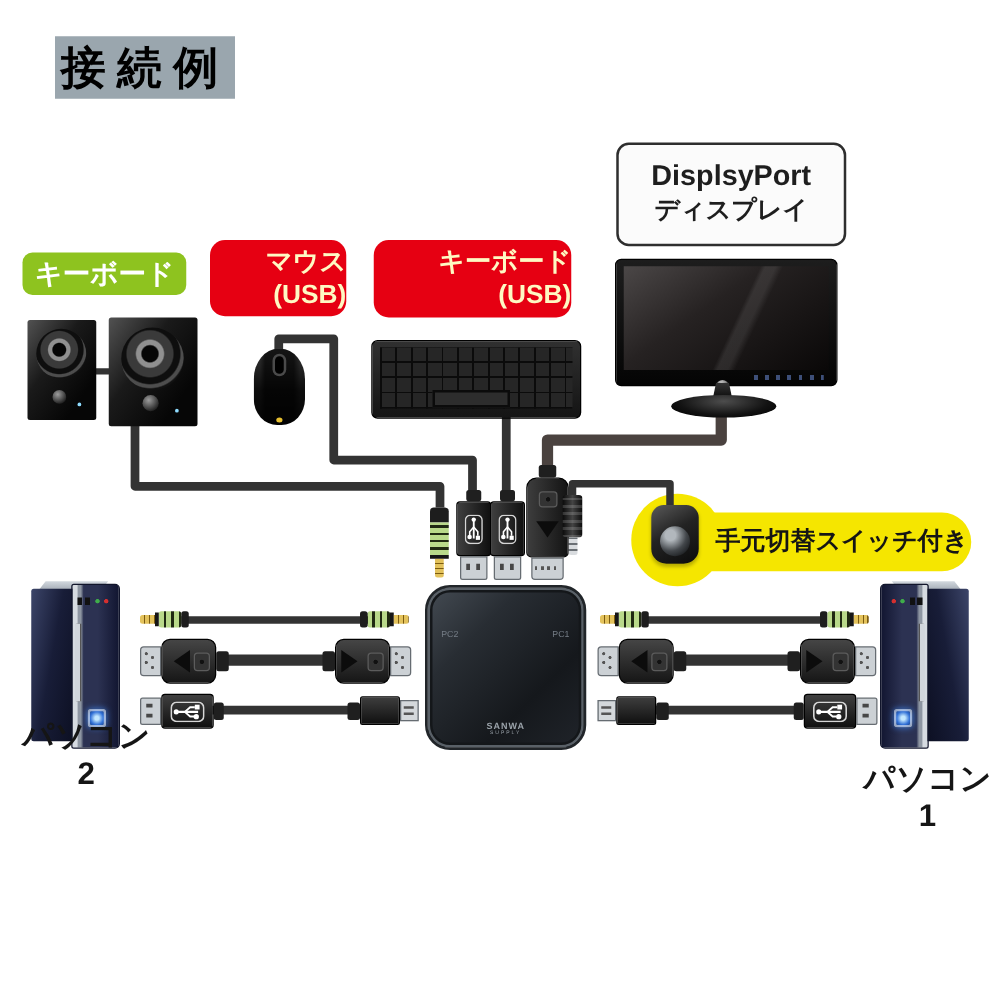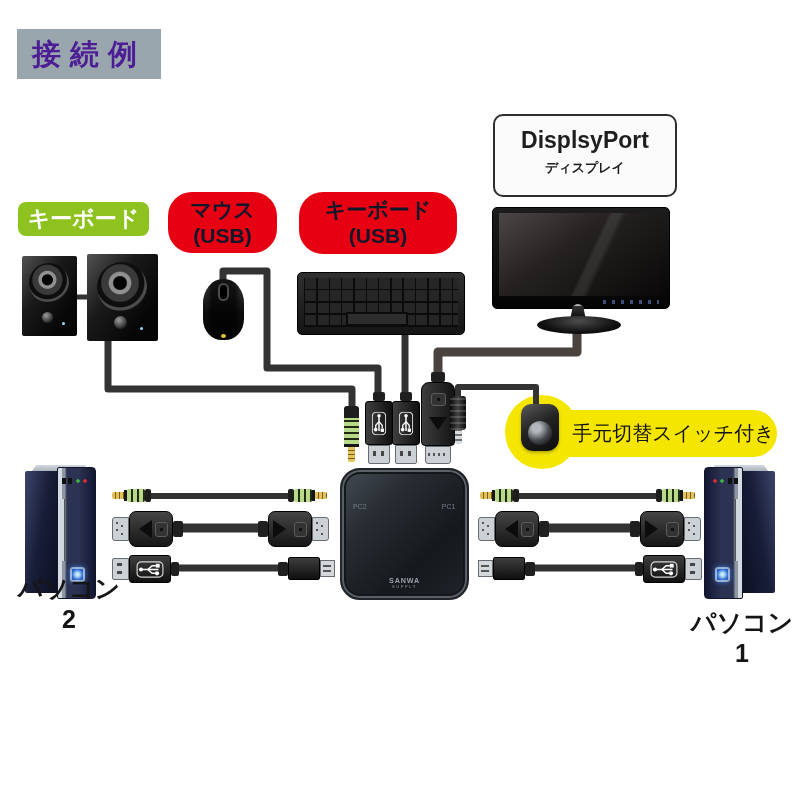--- a/index.html
+++ b/index.html
@@ -1,37 +1,37 @@
 <!DOCTYPE html>
 <html><head>
 <meta charset="utf-8">
 <style>
   html,body{margin:0;padding:0;background:#fff;}
   .canvas{position:relative;width:800px;height:800px;background:#fff;overflow:hidden;
           font-family:"Liberation Sans","DejaVu Sans",sans-serif;}
   .abs{position:absolute;}
   svg.cables{position:absolute;left:0;top:0;z-index:2}
   
-  .badge-gray{left:17px;top:29px;width:144px;height:50px;background:#9aa6ae;color:#4c1d95;
-    font-size:29px;font-weight:bold;text-align:center;line-height:50px;letter-spacing:9px;z-index:4}
+  .badge-gray{left:44px;top:29px;width:144px;height:50px;background:#9aa6ae;color:#000000;
+    font-size:36px;font-weight:bold;text-align:center;line-height:50px;letter-spacing:9px;z-index:4}
   .pill-green{left:18px;top:202px;width:131px;height:34px;background:#8ec31f;border-radius:8px;
     color:#fff;font-size:22px;font-weight:bold;text-align:center;line-height:34px;z-index:4}
-  .pill-red{background:#e60012;border-radius:24px;color:#0f172a;font-weight:bold;text-align:center;z-index:4}
+  .pill-red{background:#e60012;border-radius:12px;color:#fef9c3;font-weight:bold;text-align:right;z-index:4}
   .pill-red .l1{display:block;font-size:21px;line-height:27px;margin-top:4px}
   .pill-red .l2{display:block;font-size:21px;line-height:26px}
   .box-display{left:493px;top:114px;width:180px;height:79px;background:#fbfbfb;border:2px solid #2e2e2e;
     border-radius:10px;color:#1e1e1e;font-weight:bold;text-align:center;z-index:4}
   .box-display .l1{display:block;font-size:23px;line-height:30px;margin-top:9px}
-  .box-display .l2{display:block;font-size:13px;line-height:26px}
+  .box-display .l2{display:block;font-size:20px;line-height:26px}
   .pc-label{position:absolute;width:110px;font-size:25px;font-weight:bold;color:#151515;
     text-align:center;z-index:4}
   
   .yc{left:505px;top:395px;width:74px;height:74px;border-radius:50%;background:#f5e600;z-index:1}
   .yp{left:540px;top:410px;width:237px;height:47px;border-radius:24px;background:#f5e600;z-index:1;
-      color:#151515;font-size:20px;font-weight:normal;text-align:center;line-height:47px;padding-left:0}
+      color:#151515;font-size:20px;font-weight:bold;text-align:center;line-height:47px;padding-left:0}
   .yp span{padding-left:30px}
   .remote-switch{left:521px;top:404px;width:38px;height:47px;border-radius:10px 10px 12px 12px;z-index:3;
     background:linear-gradient(150deg,#5a5a5a 0%,#232323 45%,#0b0b0b 100%);box-shadow:0 2px 3px rgba(0,0,0,.25)}
   .remote-switch .btn{position:absolute;left:7px;top:17px;width:24px;height:24px;border-radius:50%;
     background:radial-gradient(circle at 35% 30%,#b2b8bd 0 18%,#43474b 55%,#101214 90%)}
   
   .spk{background:linear-gradient(125deg,#525252 0%,#1a1a1a 38%,#060606 78%);border-radius:2px;z-index:3}
   .spk .woofer{position:absolute;border-radius:50%;
     background:radial-gradient(circle at 46% 42%,#060606 0 16%,#909090 19% 27%,#3a3a3a 30% 46%,#0e0e0e 49% 60%,#4d4d4d 63% 68%,#111 71% 100%)}
   .spk .knob{position:absolute;border-radius:50%;background:radial-gradient(circle at 38% 32%,#9d9d9d,#262626 72%)}

